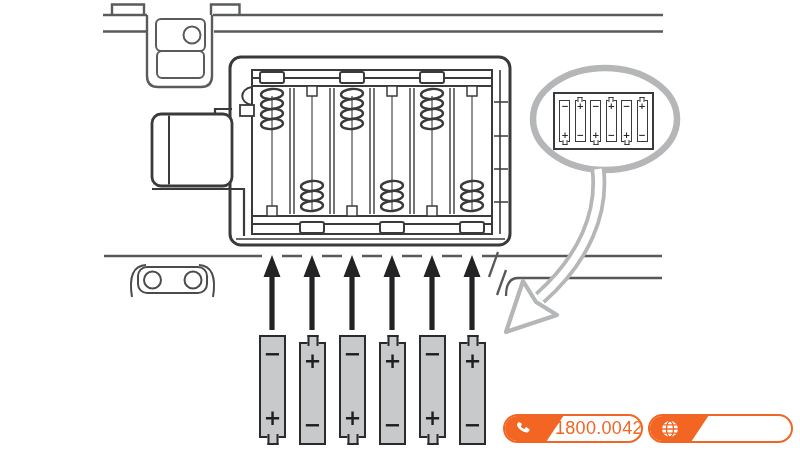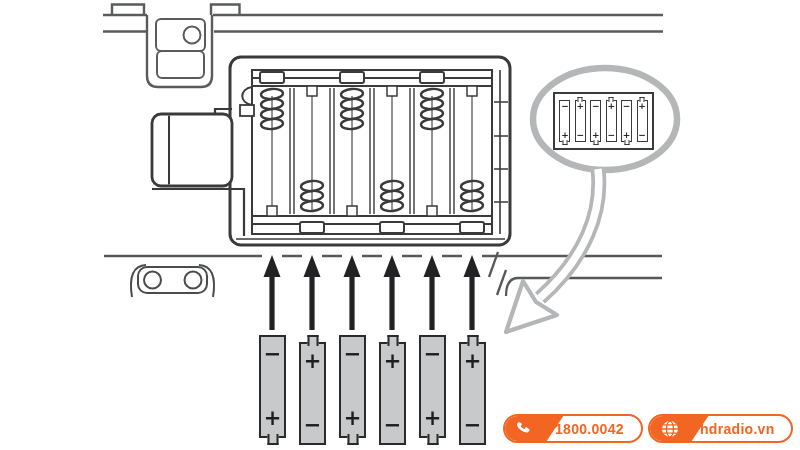--- a/index.html
+++ b/index.html
@@ -38,21 +38,21 @@
   .mini.tab-top .mtab{top:-4px;border:1.5px solid #3A3A3C;border-bottom:none;}
   .mini.tab-bottom .mtab{bottom:-4px;border:1.5px solid #3A3A3C;border-top:none;}
 
   
   .badge{position:absolute;top:414px;height:29px;background:#fff;border:2px solid #F26522;
          border-radius:15px;box-sizing:border-box;overflow:hidden;display:flex;align-items:center;}
   .badge .ic{position:absolute;left:-1px;top:-1px;bottom:-1px;width:60px;background:#F26522;
              clip-path:polygon(0 0,100% 0,70% 100%,0 100%);display:flex;align-items:center;}
   .badge .ic svg{margin-left:11px;}
   .badge .label{position:relative;z-index:1;flex:1;text-align:left;padding-left:50px;
-                padding-right:8px;font-weight:bold;font-size:14px;color:#F26522;
+                padding-right:8px;font-weight:normal;font-size:18px;color:#F26522;
                 letter-spacing:.3px;white-space:nowrap;}
   .badge.phone{left:503px;width:140px;}
   .badge.web{left:648px;width:145px;}
 </style>
 </head>
 <body>
 
 <div class="stage">
 
   <svg class="art" viewBox="0 0 800 450" xmlns="http://www.w3.org/2000/svg">
@@ -247,16 +247,15 @@
   <div class="badge web">
     <div class="ic">
       <svg width="20" height="20" viewBox="0 0 24 24">
         <circle cx="12" cy="12" r="9.5" fill="#fff"></circle>
         <g stroke="#F26522" stroke-width="1.6" fill="none">
           <ellipse cx="12" cy="12" rx="4.2" ry="9.5"></ellipse>
           <path d="M2.5 12 H21.5 M4 7 H20 M4 17 H20"></path>
         </g>
       </svg>
     </div>
-    <span class="label">hdradio.vn</span>
   </div>
 
 </div>
 
 </body></html>

